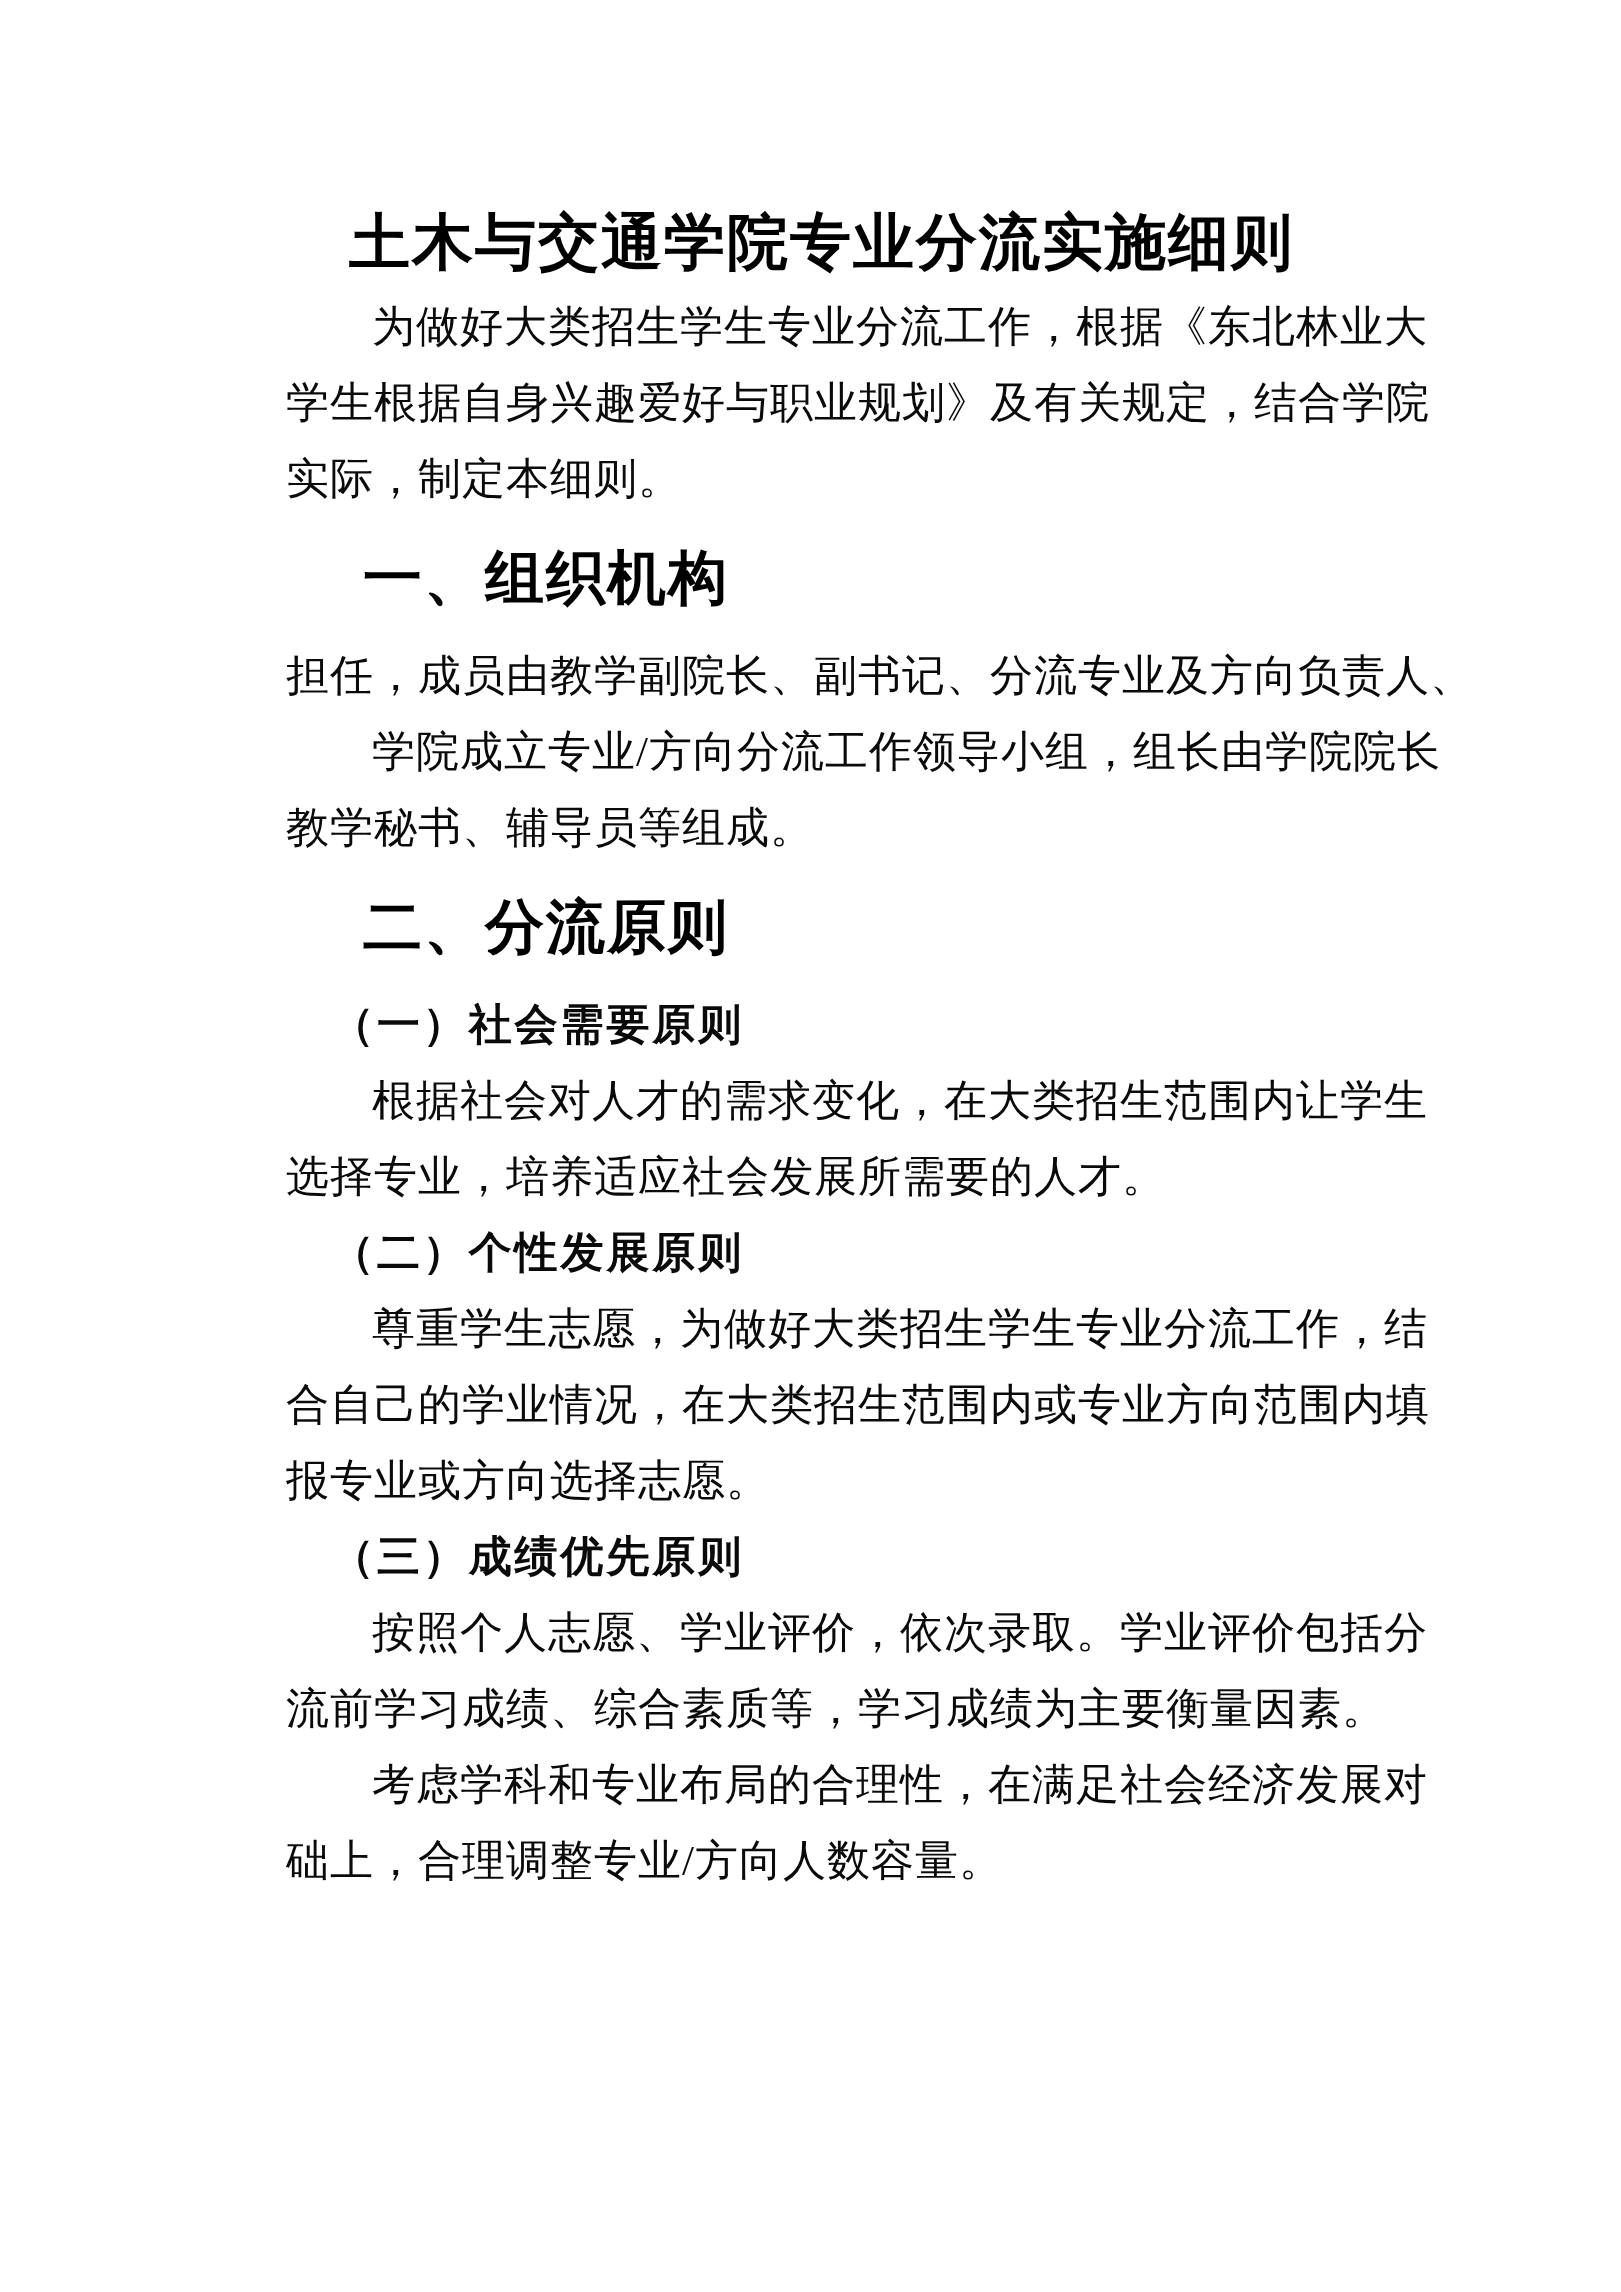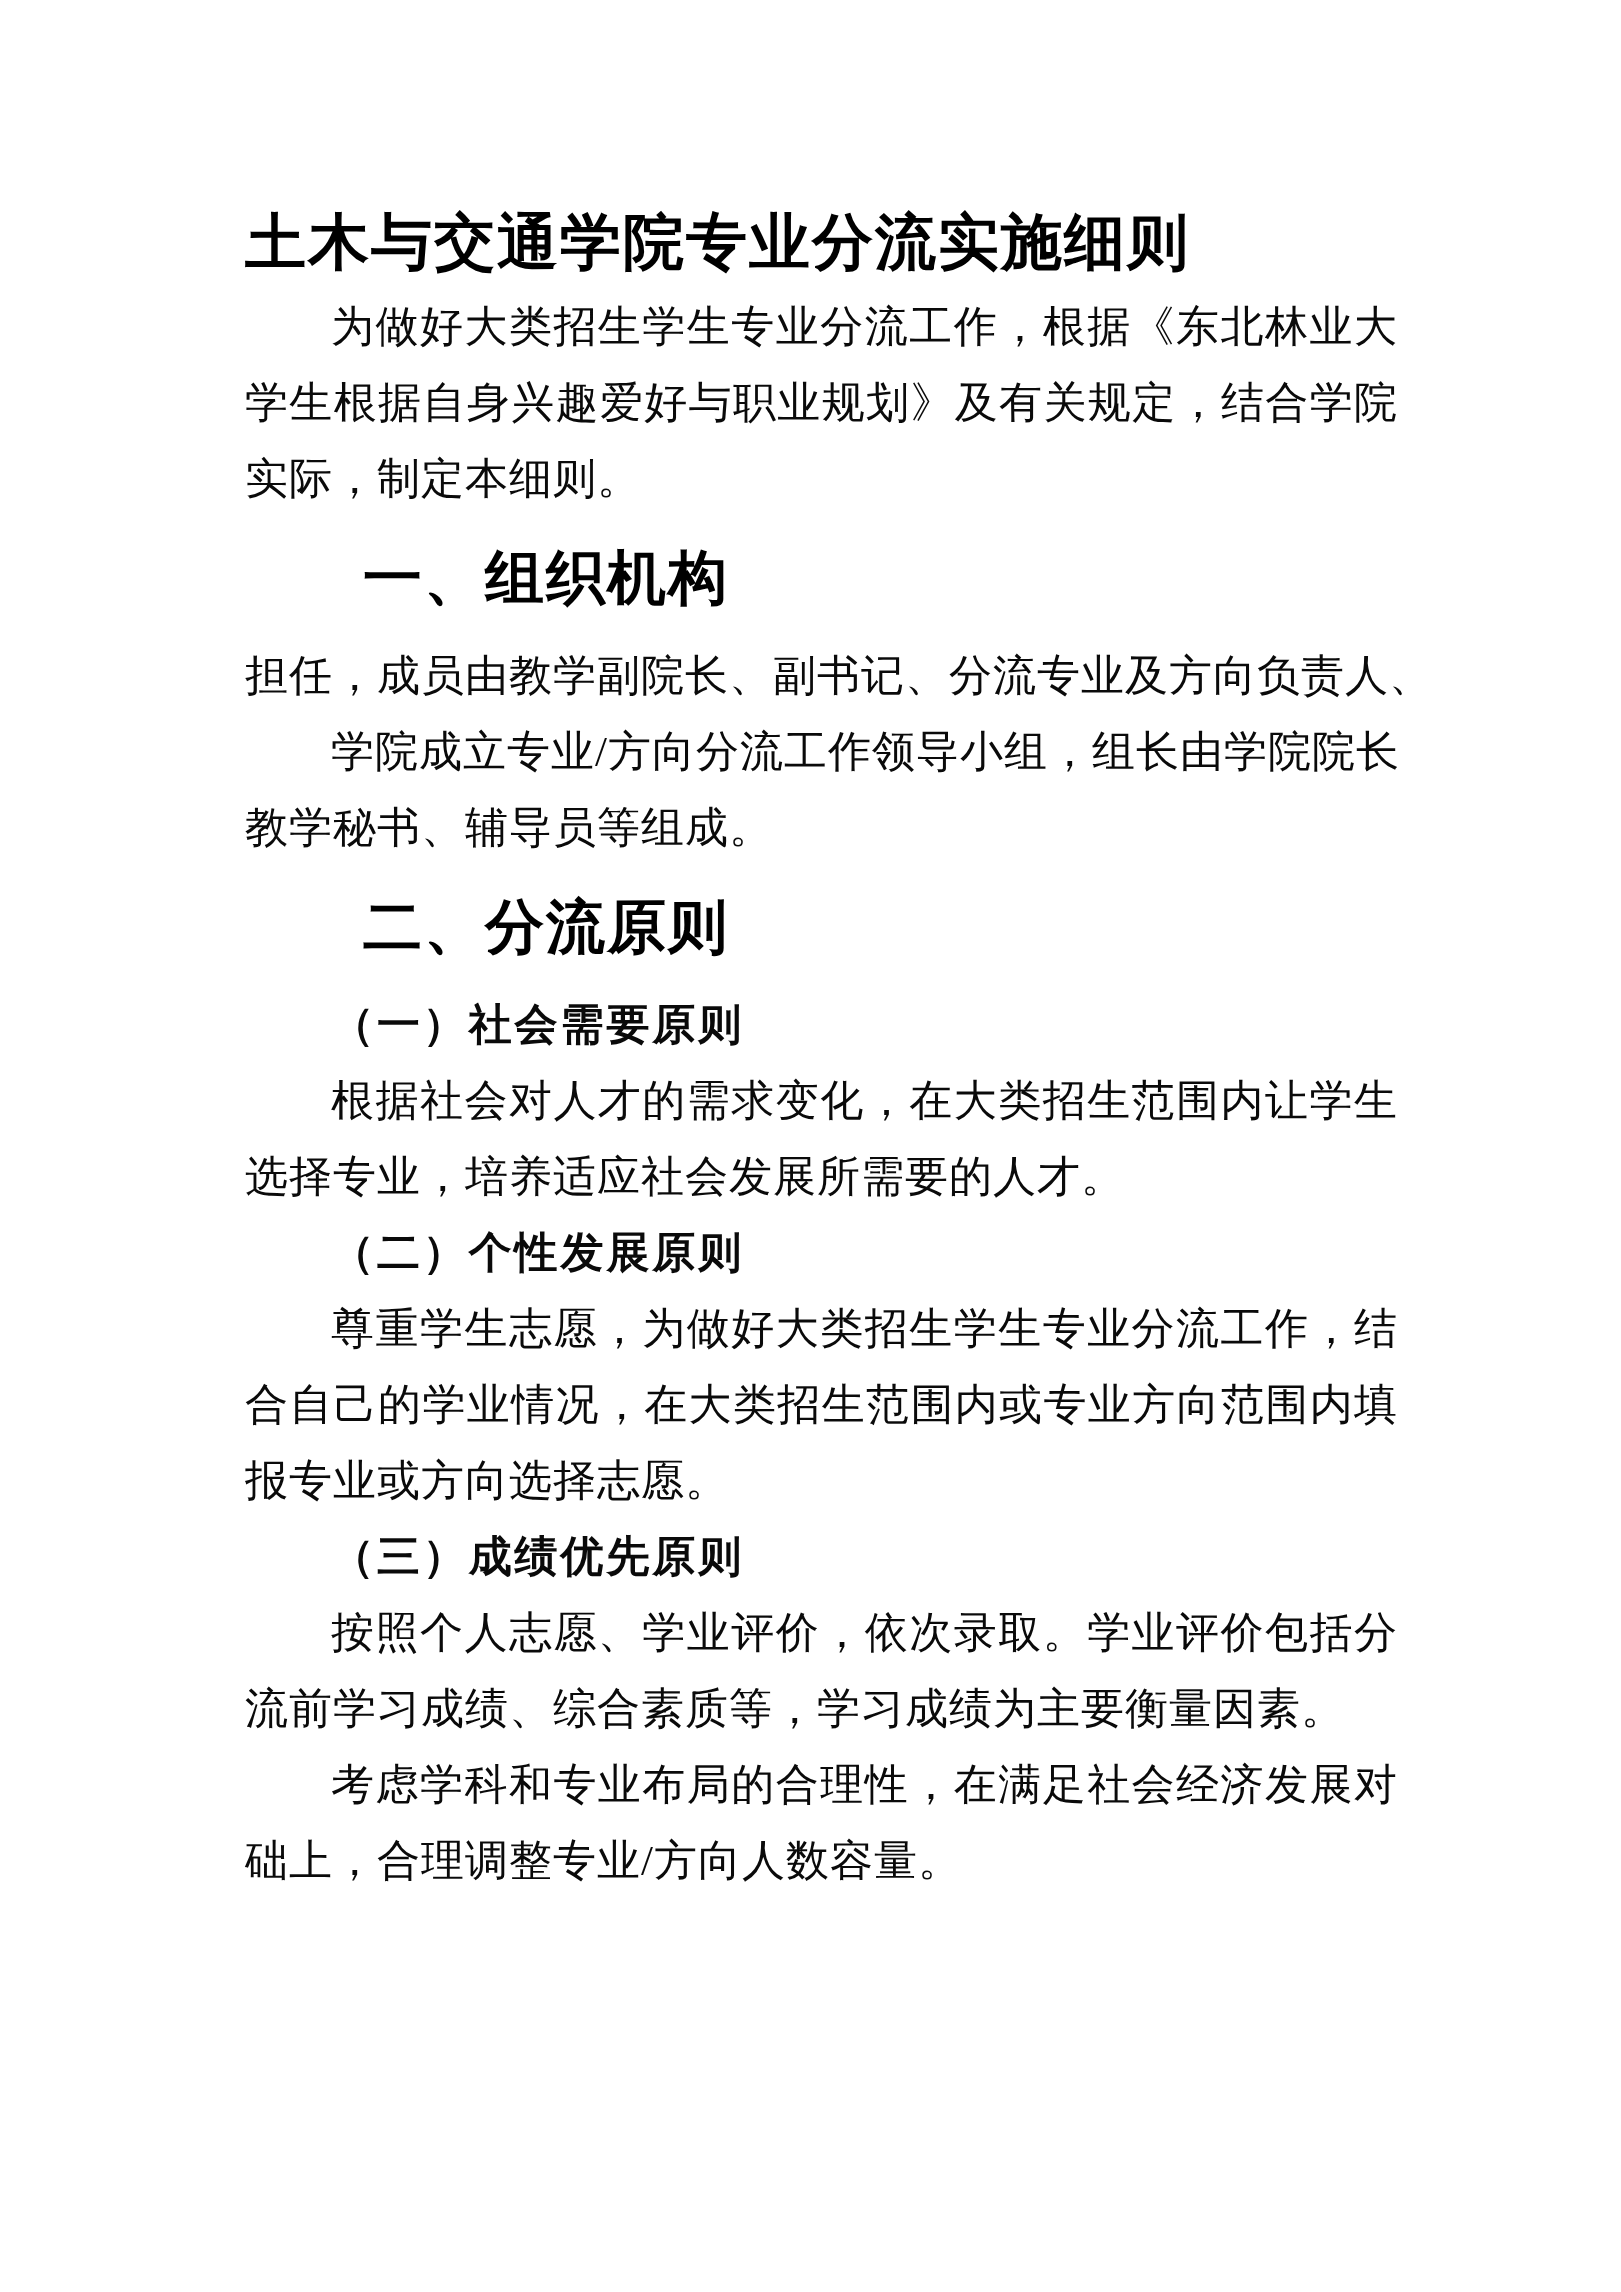--- a/index.html
+++ b/index.html
@@ -17,32 +17,34 @@
     overflow: hidden;
     color: #0a0a0a;
     font-family: "Liberation Serif", serif;
   }
   .doc-title {
     font-family: "Liberation Serif", serif;
     font-weight: bold;
     font-size: 61px;
     line-height: 93px;
     letter-spacing: 2px;
+    text-align: center;
     color: #000000;
     white-space: nowrap;
   }
   .para { margin: 0; padding: 0; }
   .line {
     font-size: 43px;
     line-height: 76px;
     letter-spacing: 1px;
     text-align: justify;
     text-align-last: justify;
     text-justify: inter-character;
     white-space: nowrap;
+    margin-left: 41px;
   }
   .line.first { text-indent: 2em; }
   .line.last  { text-align-last: left; }
   .heading {
     font-family: "Liberation Sans", sans-serif;
     font-weight: bold;
     font-size: 59px;
     line-height: 78px;
     margin: 21.6px 0;
     text-indent: 2em;

